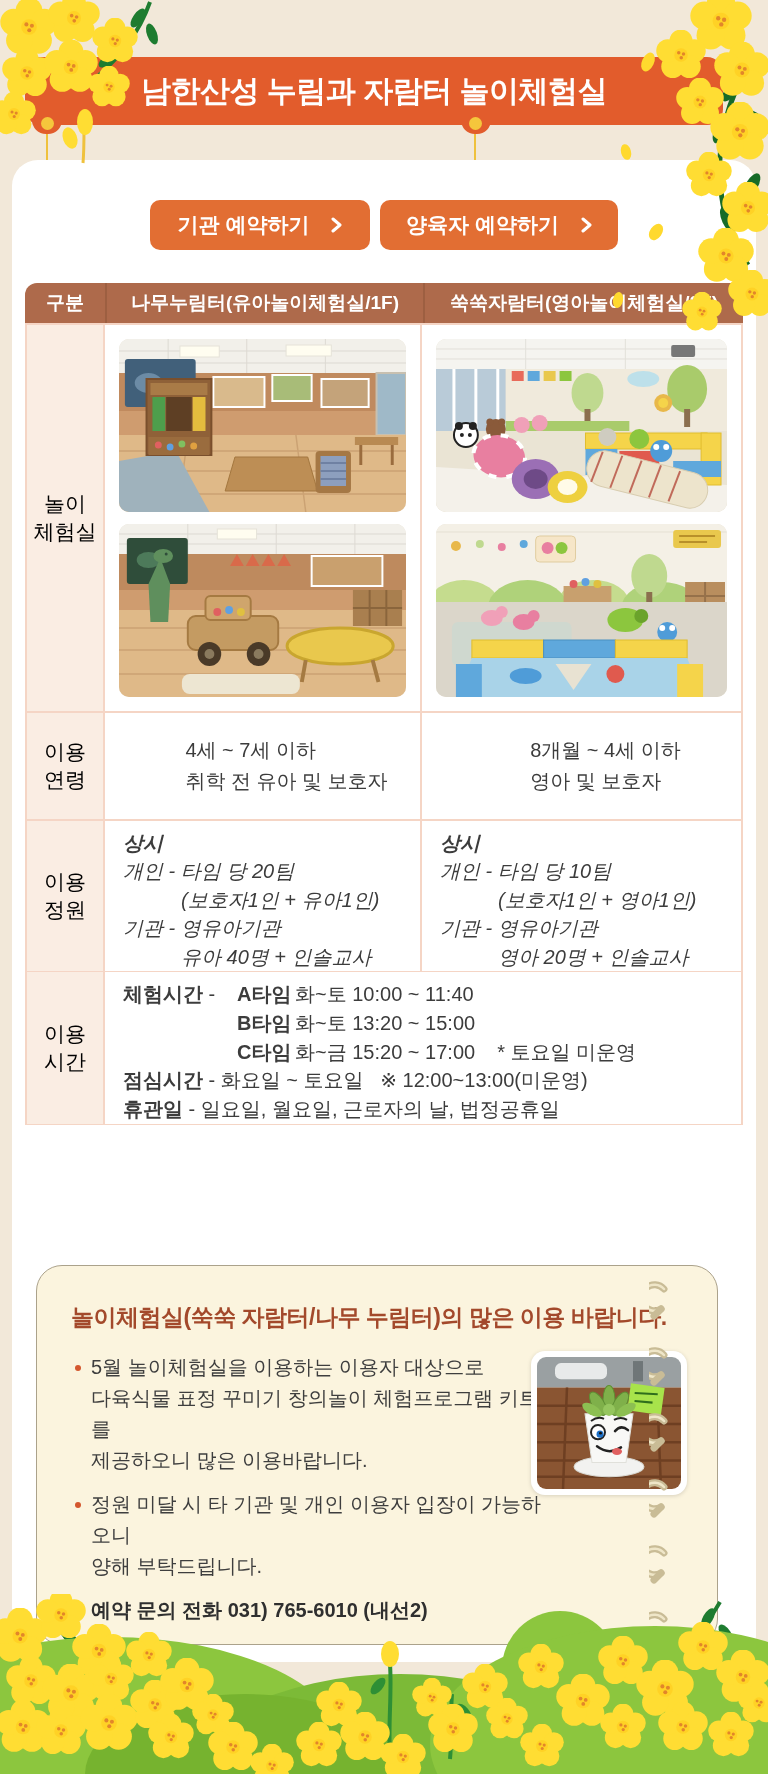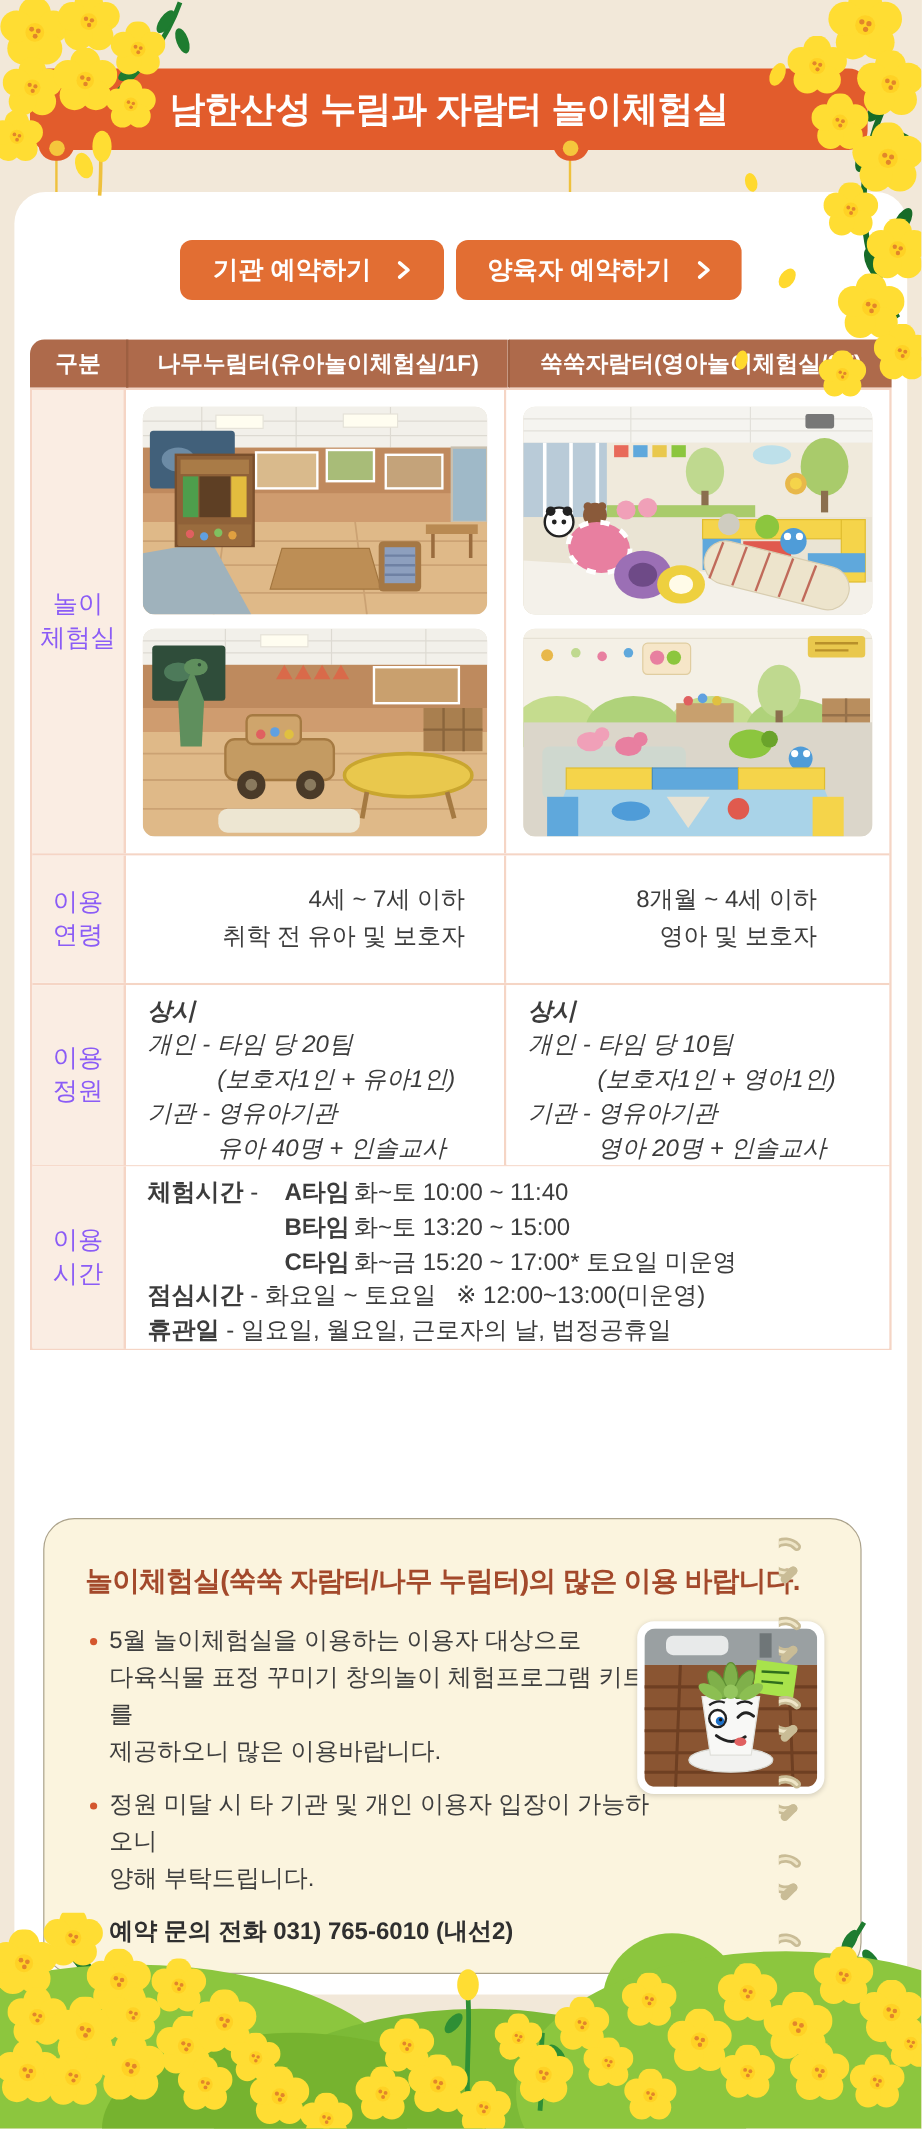--- a/index.html
+++ b/index.html
@@ -26,40 +26,40 @@
   .tbl{position:absolute;left:25px;top:283px;width:718px;z-index:5;}
   .thead{display:grid;grid-template-columns:80px 318px 320px;height:40px;}
   .th{background:#ae6a4b;color:#fff;font-size:19px;font-weight:bold;display:flex;align-items:center;justify-content:center;}
   .th:first-child{border-radius:12px 0 0 0;}
   .th:last-child{border-radius:0 12px 0 0;}
   .th + .th{border-left:2px solid #9d5f41;}
   .tbody{border:2px solid #f5d5c5;background:#fff;}
   .tr{display:grid;grid-template-columns:78px 317px 319px;}
   .tr.span{grid-template-columns:78px 636px;}
   .tr + .tr{border-top:2px solid #f5d5c5;}
-  .tlabel{background:#faede3;color:#8b5cf6;font-size:21px;line-height:1.35;display:flex;align-items:center;justify-content:center;
+  .tlabel{background:#faede3;color:#000000;font-size:21px;line-height:1.35;display:flex;align-items:center;justify-content:center;
           text-align:center;border-right:2px solid #f5d5c5;white-space:pre-line;}
   .td{background:#fff;color:#3c3c3c;font-size:20px;}
   .td.mid{border-right:2px solid #f5d5c5;}
   .row-photos .td{padding:14px;display:flex;flex-direction:column;gap:12px;}
   .photo{width:100%;height:173px;border-radius:10px;overflow:hidden;background:#e8e2d4;}
   .photo svg{display:block;width:100%;height:100%;}
   .row-age{height:108px;}
-  .row-age .td{display:flex;align-items:center;justify-content:center;text-align:right;white-space:pre-line;line-height:1.55;padding-left:48px;}
+  .row-age .td{display:flex;align-items:center;justify-content:center;text-align:left;white-space:pre-line;line-height:1.55;padding-left:48px;}
   .row-cap{height:151px;}
   .row-cap .td{padding:8px 0 0 18px;line-height:1.42;font-style:italic;}
   .cap-always{font-weight:bold;}
   .cap-ind{padding-left:58px;}
   .row-hours{height:153px;}
   .row-hours .td{padding:8px 12px 0 18px;line-height:1.44;}
   .hpre{display:inline-block;width:114px;white-space:pre;}
   .hpre strong{font-weight:bold;}
   .hslot{display:inline-block;width:58px;font-weight:bold;}
   .pre{white-space:pre;}
-  .hnote{}
+  .hnote{margin-left:22px;}
   .row-fee{height:71px;}
   .row-fee .td{padding:8px 0 0 18px;line-height:1.4;}
 
   
   .notice{position:absolute;left:36px;top:1265px;width:682px;height:380px;background:#fbf4de;border:1px solid #aba28b;
           border-radius:26px;z-index:5;}
   .notice-title{position:absolute;left:34px;top:36px;font-size:23px;font-weight:bold;color:#a3492b;letter-spacing:-0.5px;}
   .bullets{position:absolute;left:38px;top:86px;width:470px;}
   .bullet{position:relative;padding-left:16px;margin-bottom:13px;font-size:20px;color:#3e3e3e;line-height:1.55;white-space:pre-line;}
   .bullet::before{content:"";position:absolute;left:0;top:13px;width:6px;height:6px;border-radius:50%;background:#d4572e;}

